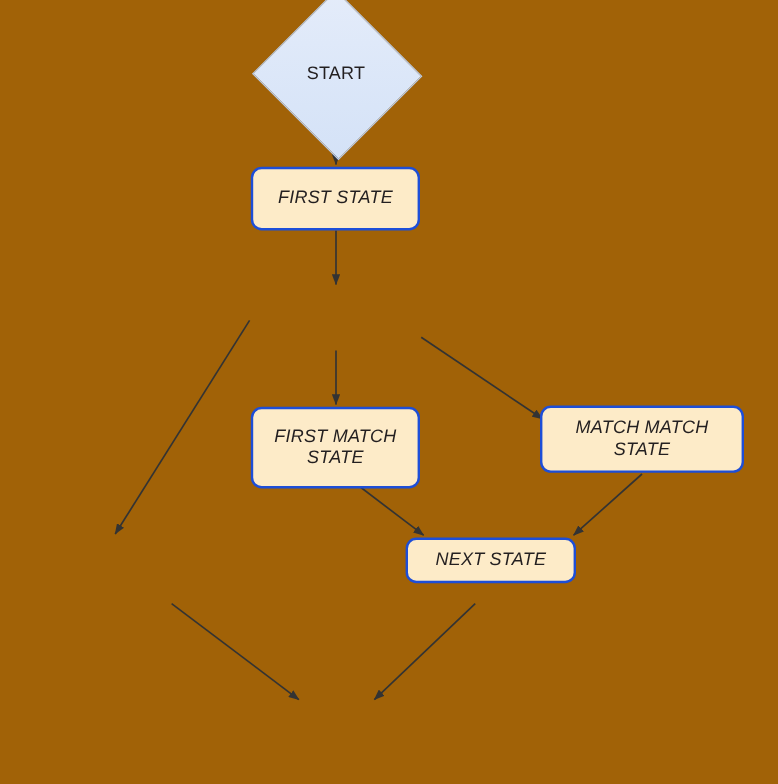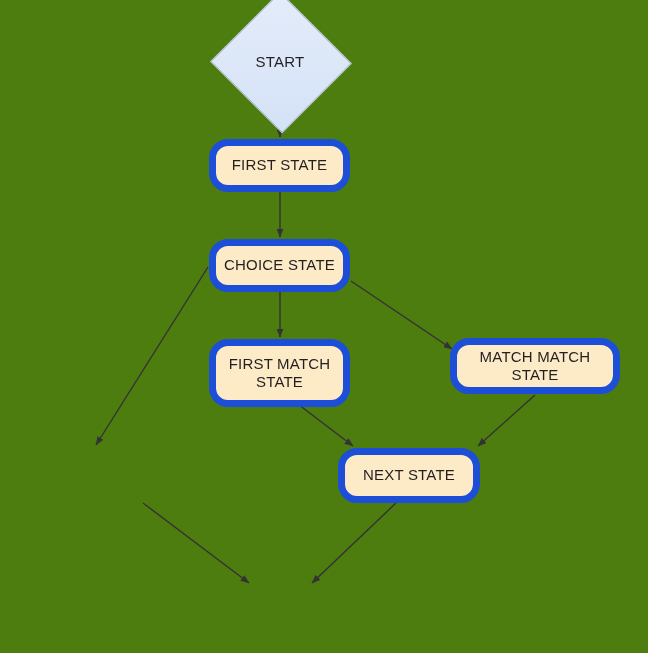--- a/index.html
+++ b/index.html
@@ -7,21 +7,21 @@
     padding: 0;
     background: #ffffff;
   }
   body {
     font-family: "Liberation Sans", sans-serif;
   }
   #diagram-canvas {
     position: relative;
     width: 648px;
     height: 653px;
-    background: #4d7c0f;
+    background: #a16207;
     overflow: hidden;
   }
   #edge-layer {
     position: absolute;
     left: 0;
     top: 0;
     width: 648px;
     height: 653px;
     pointer-events: none;
   }
@@ -33,22 +33,23 @@
     justify-content: center;
     text-align: center;
     color: #231f20;
     font-size: 15px;
     line-height: 1.22;
     letter-spacing: 0.2px;
     white-space: pre-line;
   }
   .node-process {
     background: #fdebc8;
-    border: 7px solid #1d4ed8;
-    border-radius: 19px;
+    border: 2px solid #1d4ed8;
+    border-radius: 9px;
+    font-style: italic;
   }
   .node-terminal-circle {
     background: #cfe0f7;
     border: 1px solid #c2d6f0;
     border-radius: 50%;
   }
   .node-decision-wrap {
     position: absolute;
     display: flex;
     align-items: center;
@@ -103,25 +104,24 @@
     <line x1="396" y1="503" x2="312" y2="583" stroke="#333333" stroke-width="1.4" marker-end="url(#arrowhead)"></line>
   </svg>
 
   <div class="node-decision-wrap" style="left:230px; top:13px; width:100px; height:97px;">
     <div class="node-decision-shape"></div>
     <span class="node-decision-label">START</span>
   </div>
 
   <div class="node node-process" style="left:209px; top:139px; width:141px; height:53px;">FIRST STATE</div>
 
-  <div class="node node-process" style="left:209px; top:239px; width:141px; height:53px;">CHOICE STATE</div>
 
   <div class="node node-process" style="left:209px; top:339px; width:141px; height:68px;">FIRST MATCH
 STATE</div>
 
   <div class="node node-process" style="left:450px; top:338px; width:170px; height:56px;">MATCH MATCH
 STATE</div>
 
 
-  <div class="node node-process" style="left:338px; top:448px; width:142px; height:55px;">NEXT STATE</div>
+  <div class="node node-process" style="left:338px; top:448px; width:142px; height:38px;">NEXT STATE</div>
 
 
 </div>
 
 </body></html>

